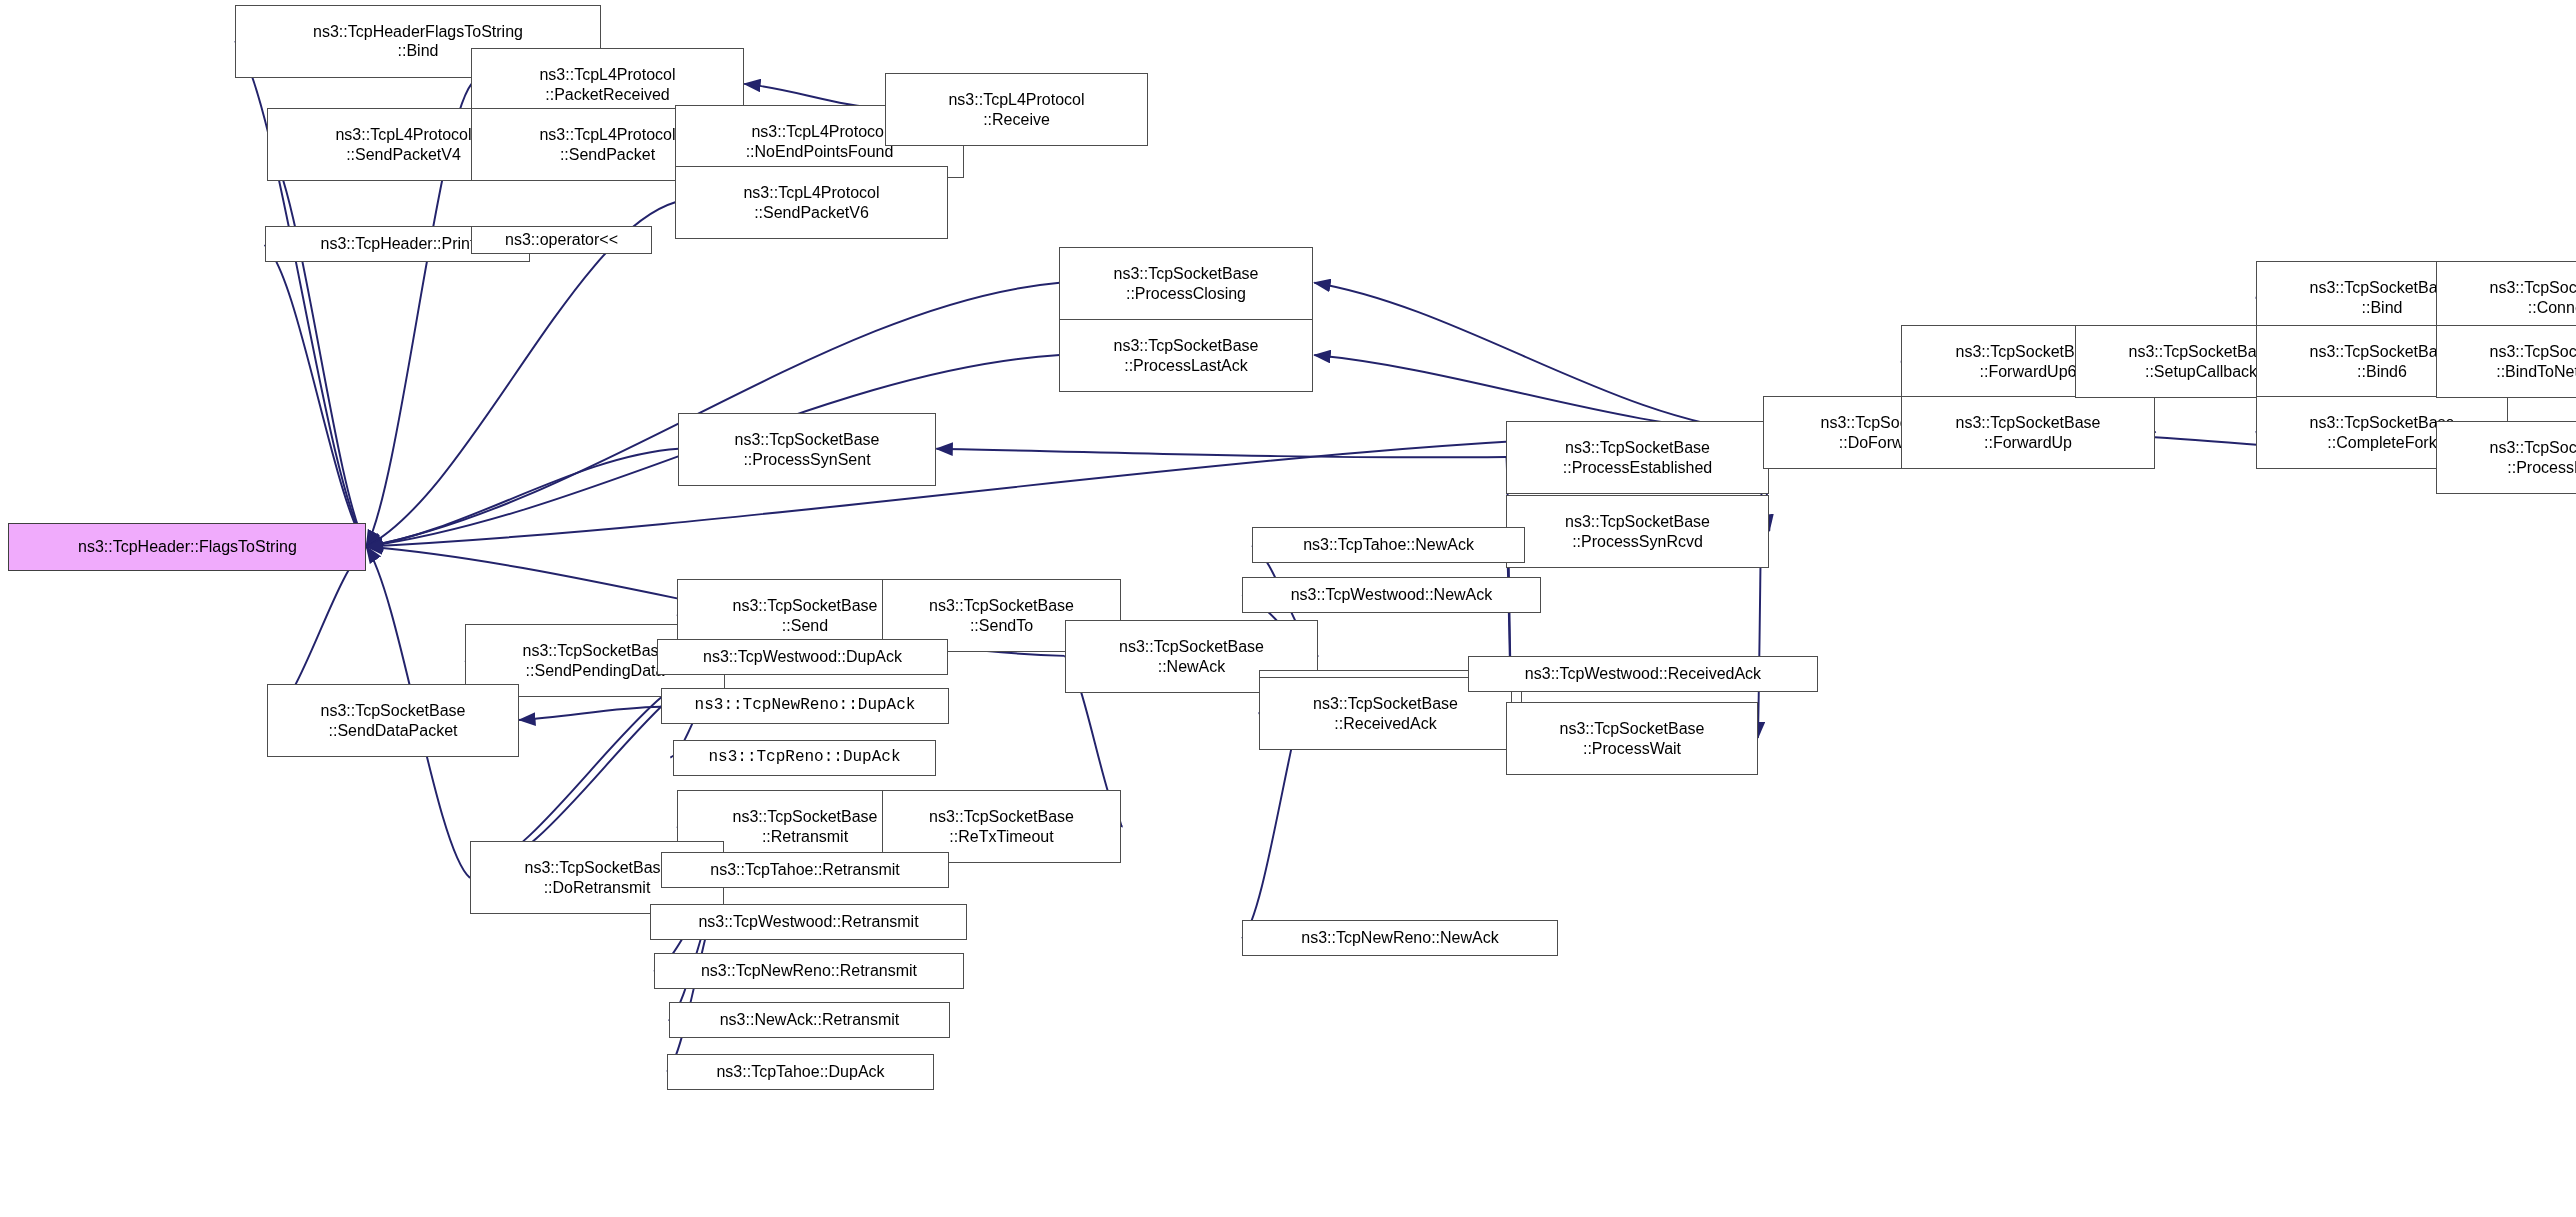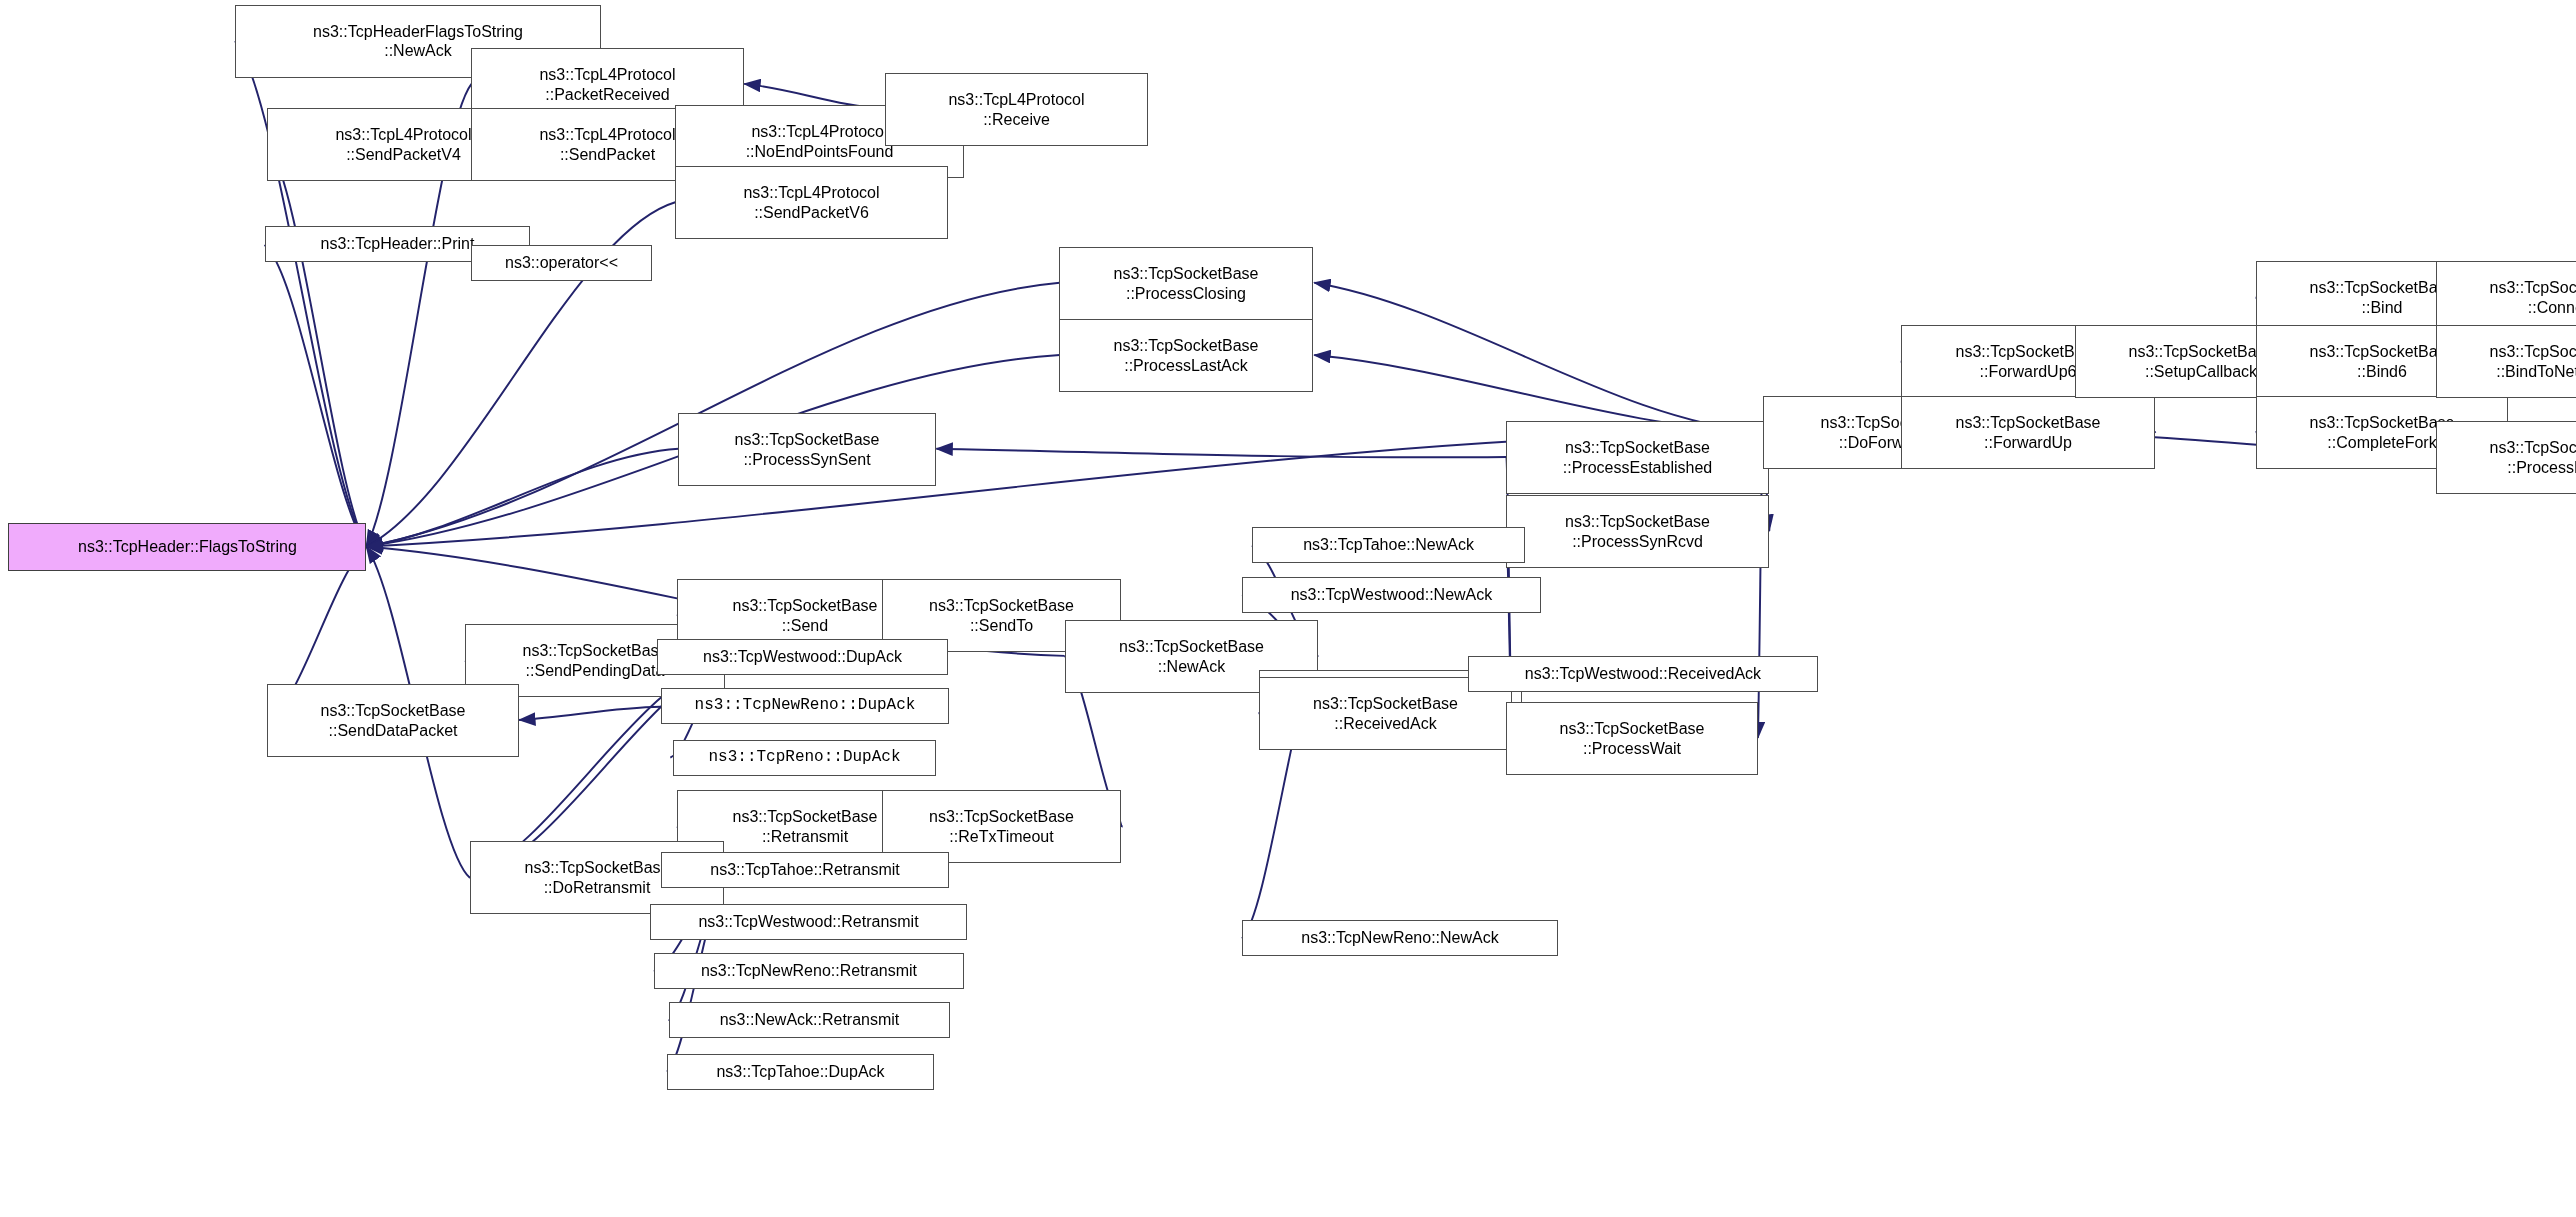--- a/index.html
+++ b/index.html
@@ -118,35 +118,35 @@
         <path d="M 1617.0 490.3 C 1618.8 513.7, 1620.6 722.9, 1622.3 765.5" marker-end="url(#arrowhead)"></path>
         <path d="M 1617.0 569.7 C 1618.8 586.4, 1620.6 735.2, 1622.3 765.5" marker-end="url(#arrowhead)"></path>
         <path d="M 1892.1 463.9 C 1890.4 491.8, 1888.6 741.1, 1886.8 792.0" marker-end="url(#arrowhead)"></path>
         <path d="M 777.7 709.1 C 687.5 728.2, 594.5 905.2, 504.3 941.9" marker-end="url(#arrowhead)"></path>
         <path d="M 504.3 941.9 C 594.5 922.7, 687.5 745.8, 777.7 709.1" marker-end="url(#arrowhead)"></path>
       </g>
   </svg>
   <div id="nodes-layer">
       <div class="node root" style="left: 8.4px; top: 523px; width: 358px; height: 48px;"><span class="node-label">ns3::TcpHeader::FlagsToString</span></div>
       <div class="node" style="left: 235px; top: 4.7px; width: 366px; height: 73px;"><span class="node-label">ns3::TcpHeaderFlagsToString
-::NewAck</span></div>
+::Bind</span></div>
       <div class="node" style="left: 471px; top: 48px; width: 273px; height: 73px;"><span class="node-label">ns3::TcpL4Protocol
 ::PacketReceived</span></div>
       <div class="node" style="left: 267px; top: 108px; width: 273px; height: 73px;"><span class="node-label">ns3::TcpL4Protocol
 ::SendPacketV4</span></div>
       <div class="node" style="left: 471px; top: 108px; width: 273px; height: 73px;"><span class="node-label">ns3::TcpL4Protocol
 ::SendPacket</span></div>
       <div class="node" style="left: 675px; top: 105px; width: 289px; height: 73px;"><span class="node-label">ns3::TcpL4Protocol
 ::NoEndPointsFound</span></div>
       <div class="node" style="left: 885px; top: 73px; width: 263px; height: 73px;"><span class="node-label">ns3::TcpL4Protocol
 ::Receive</span></div>
       <div class="node" style="left: 675px; top: 166px; width: 273px; height: 73px;"><span class="node-label">ns3::TcpL4Protocol
 ::SendPacketV6</span></div>
       <div class="node" style="left: 265px; top: 226px; width: 265px; height: 36px;"><span class="node-label">ns3::TcpHeader::Print</span></div>
-      <div class="node" style="left: 471px; top: 226px; width: 181px; height: 36px; margin-top: 19px;"><span class="node-label">ns3::operator&lt;&lt;</span></div>
+      <div class="node" style="left: 471px; top: 226px; width: 181px; height: 28px;"><span class="node-label">ns3::operator&lt;&lt;</span></div>
       <div class="node" style="left: 1059px; top: 247px; width: 254px; height: 73px;"><span class="node-label">ns3::TcpSocketBase
 ::ProcessClosing</span></div>
       <div class="node" style="left: 1059px; top: 319px; width: 254px; height: 73px;"><span class="node-label">ns3::TcpSocketBase
 ::ProcessLastAck</span></div>
       <div class="node" style="left: 678px; top: 413px; width: 258px; height: 73px;"><span class="node-label">ns3::TcpSocketBase
 ::ProcessSynSent</span></div>
       <div class="node" style="left: 1506px; top: 421px; width: 263px; height: 73px;"><span class="node-label">ns3::TcpSocketBase
 ::ProcessEstablished</span></div>
       <div class="node" style="left: 1506px; top: 495px; width: 263px; height: 73px;"><span class="node-label">ns3::TcpSocketBase
 ::ProcessSynRcvd</span></div>

